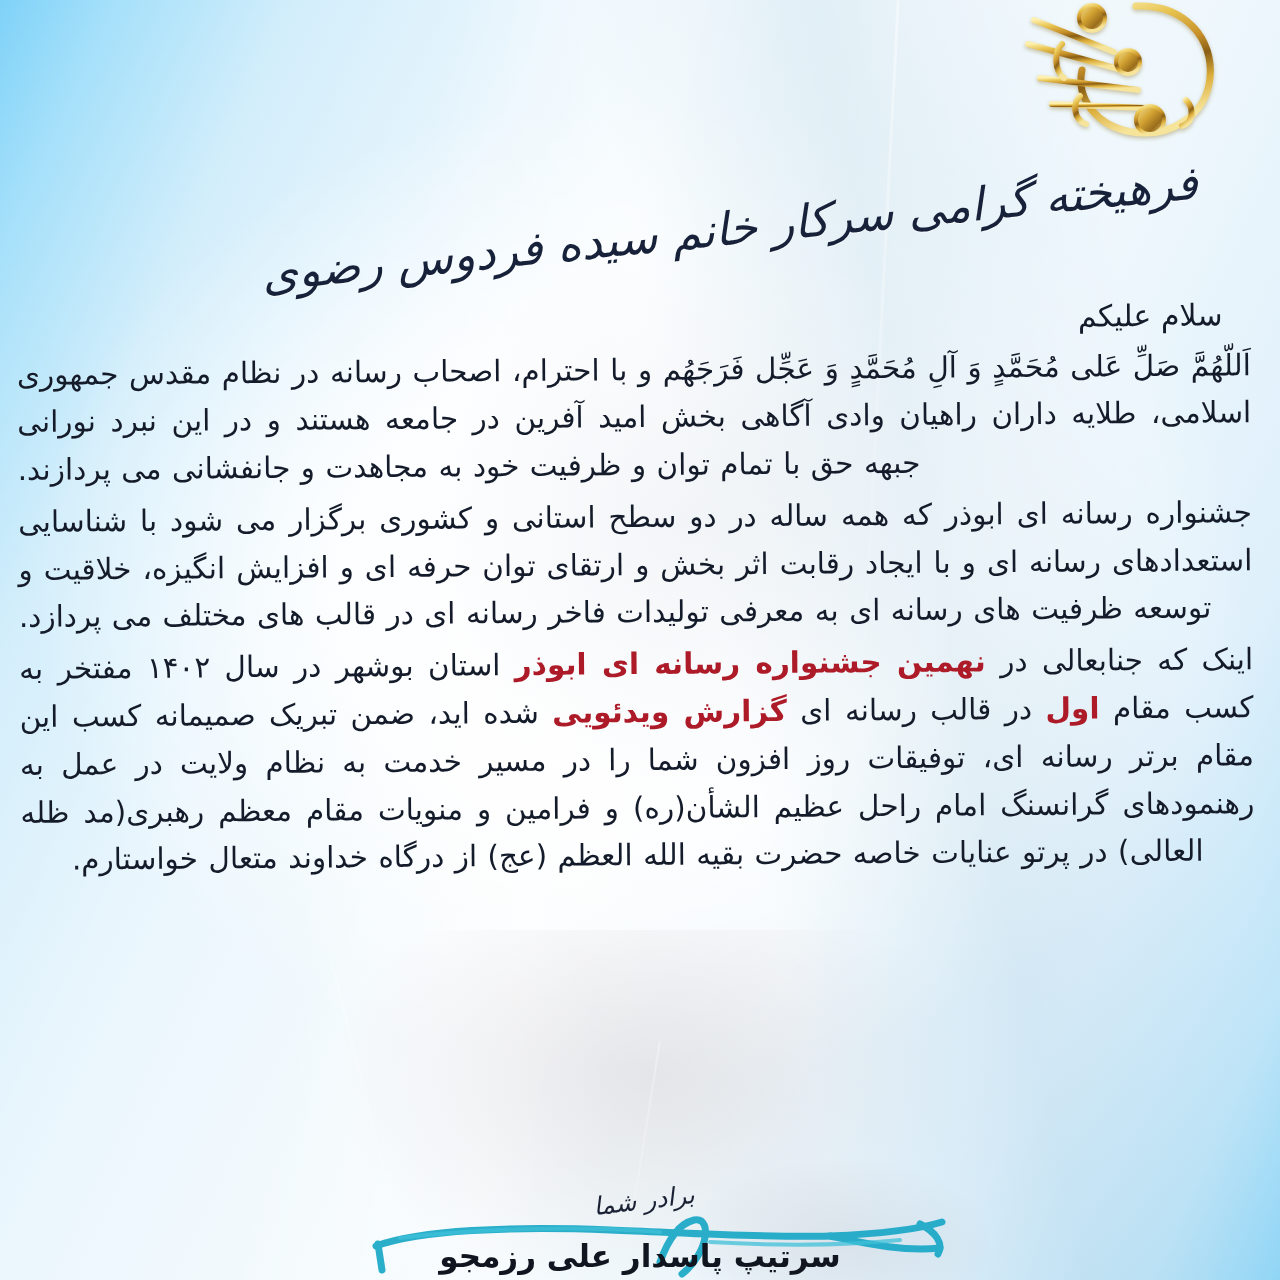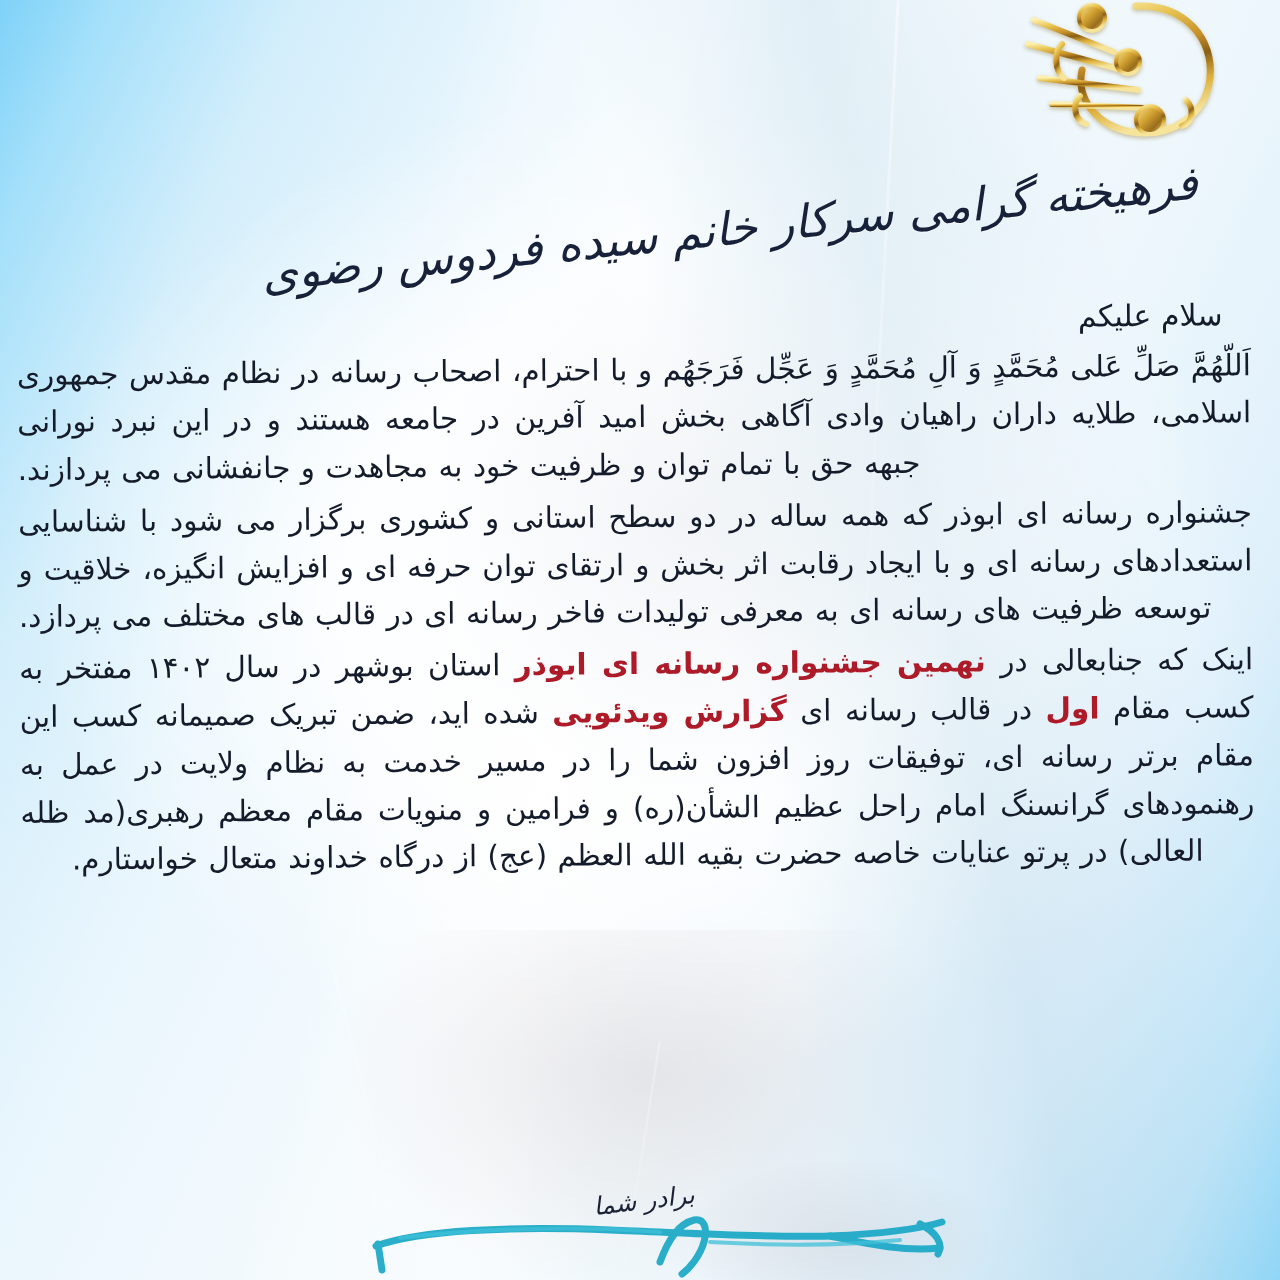--- a/index.html
+++ b/index.html
@@ -195,14 +195,15 @@
         <path d="M470 24 C500 30 540 40 580 36"></path>
         <path d="M560 12 C576 20 584 32 578 42"></path>
       </g>
       <g fill="none" stroke="#3fc0d8" stroke-width="4" stroke-linecap="round" opacity="0.75">
         <path d="M40 26 C120 16 220 14 300 20"></path>
         <path d="M350 30 C420 34 480 34 540 28"></path>
       </g>
     </svg>
   </div>
 
+  <div id="sign-name">سرتیپ پاسدار علی رزمجو</div>
 
 </div>
 
 </body></html>

